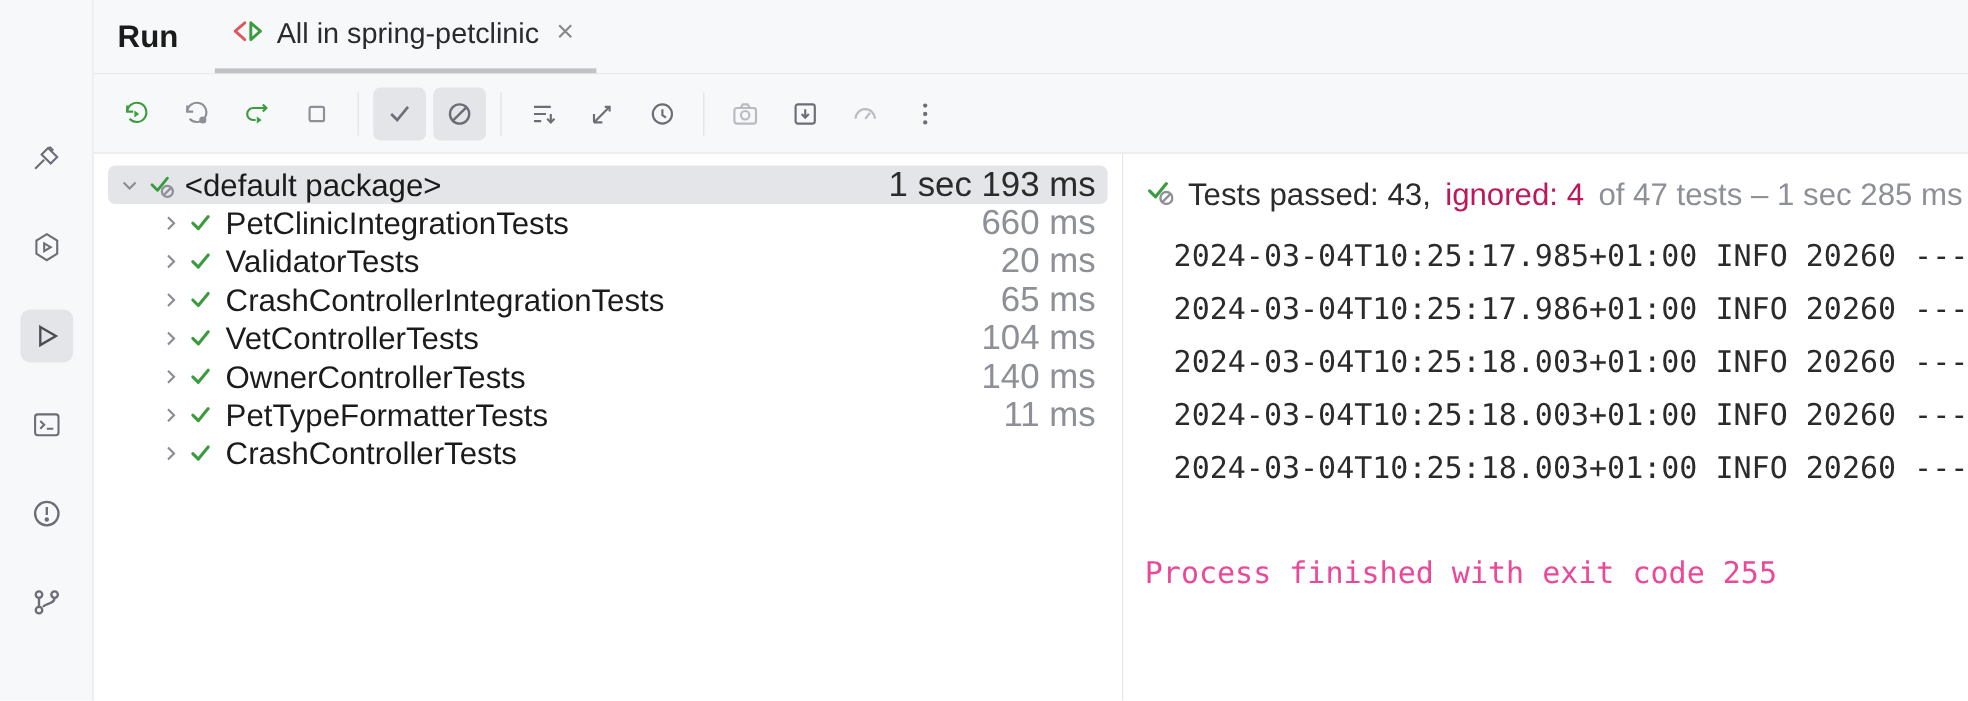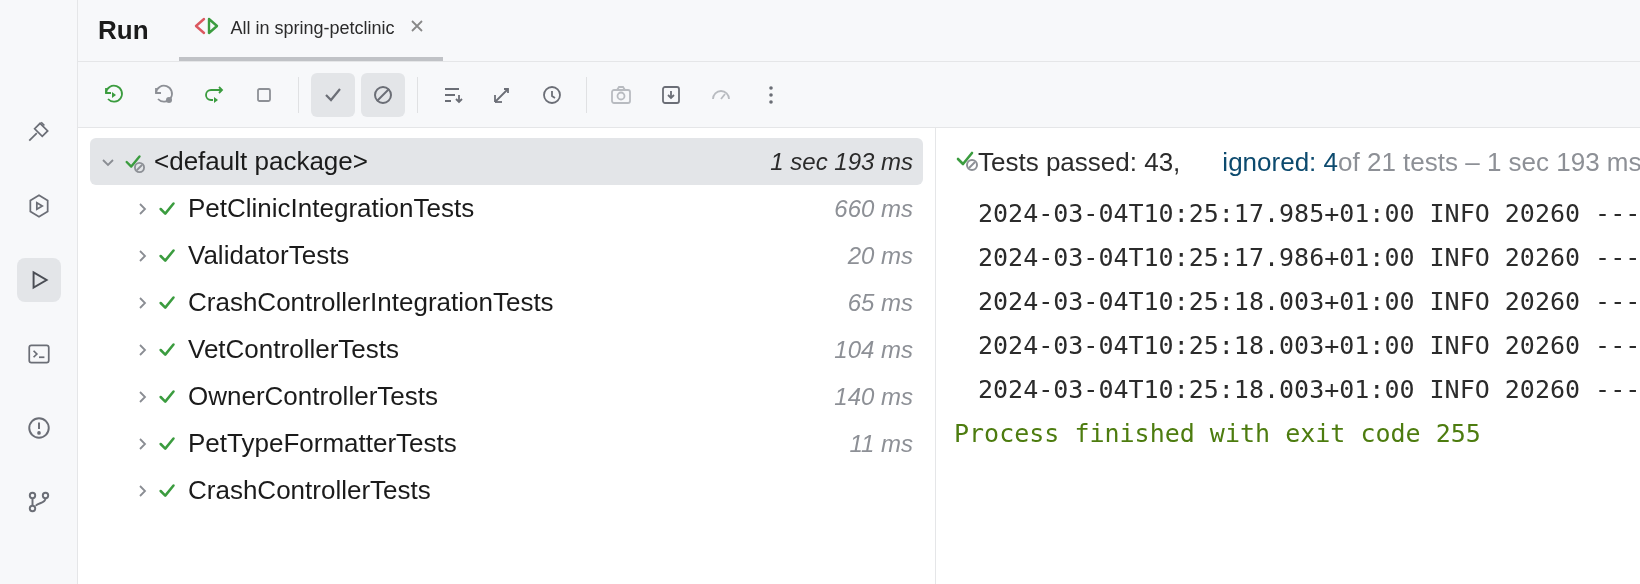--- a/index.html
+++ b/index.html
@@ -16,56 +16,56 @@
   .rail-btn.active { background: #e3e5e8; color: #4a4d54; }
   .rail-btn svg { width: 26px; height: 26px; }
   .main { flex: 1; display: flex; flex-direction: column; min-width: 0; }
   .tabbar {
     height: 62px; display: flex; align-items: center; padding-left: 20px; gap: 30px;
     border-bottom: 1px solid #e5e6e8; background: #f7f8fa;
   }
   .run-title { font-weight: 700; font-size: 26px; }
   .tab {
     display: flex; align-items: center; gap: 10px; height: 100%; padding: 0 14px;
-    border-bottom: 4px solid #c0c2c6; font-size: 18px; color: #2b2b2b; cursor: pointer;
+    border-bottom: 4px solid #c0c2c6; font-size: 24px; color: #2b2b2b; cursor: pointer;
   }
   .tab .runcfg-icon svg { width: 28px; height: 20px; }
   .tab .close { color: #888; font-size: 18px; padding: 4px; }
   .toolbar {
     height: 66px; display: flex; align-items: center; padding: 0 14px; gap: 6px;
     border-bottom: 1px solid #e5e6e8; background: #f7f8fa;
   }
   .tbtn {
     width: 44px; height: 44px; border-radius: 6px; display: flex; align-items: center; justify-content: center;
     color: #6b6e76; cursor: pointer;
   }
   .tbtn.active { background: #e3e5e8; }
   .tbtn svg { width: 24px; height: 24px; }
   .tsep { width: 1px; height: 36px; background: #e0e1e3; margin: 0 6px; }
   .content { flex: 1; display: flex; min-height: 0; }
   .tree-pane { width: 858px; flex-shrink: 0; overflow: hidden; border-right: 1px solid #e5e6e8; padding: 10px 12px 0 12px; }
   .tree-row {
-    display: flex; align-items: center; height: 47px; border-radius: 6px; padding: 0 10px 0 6px;
+    display: flex; align-items: center; height: 32px; border-radius: 6px; padding: 0 10px 0 6px;
     font-size: 26px; cursor: pointer;
   }
   .tree-row.selected { background: #e3e5e8; }
   .tw { width: 24px; display: flex; align-items: center; justify-content: center; color: #8a8d93; }
   .tw svg { width: 16px; height: 16px; }
   .status-ic { width: 28px; display: flex; align-items: center; justify-content: center; margin-right: 6px; }
   .status-ic svg { width: 22px; height: 22px; }
   .row-label { flex: 1; white-space: nowrap; overflow: hidden; text-overflow: ellipsis; }
-  .row-time { color: #8d9096; font-size: 24px; white-space: nowrap; padding-left: 10px; font-style: italic; }
+  .row-time { color: #8d9096; font-size: 29px; white-space: nowrap; padding-left: 10px; }
   .row-time.root-time { color: #2b2b2b; }
   .console-pane { flex: 1; min-width: 0; padding: 12px 0 0 18px; font-family: "SF Mono", Menlo, Consolas, monospace; font-size: 25px; line-height: 44px; overflow: hidden; white-space: nowrap; }
-  .summary { display: flex; align-items: center; gap: 0; font-family: -apple-system, "Segoe UI", sans-serif; font-size: 26px; margin-bottom: 8px; }
+  .summary { display: flex; align-items: center; gap: 12px; font-family: -apple-system, "Segoe UI", sans-serif; font-size: 26px; margin-bottom: 8px; }
   .summary .ok { color: #2b2b2b; }
-  .summary .ign { color: #0c4a6e; margin-left: 42px; }
+  .summary .ign { color: #be185d; }
   .summary .rest { color: #8d9096; }
   .console-line { color: #2b2b2b; margin-left: 24px; }
-  .exit-line { color: #4d7c0f; }
+  .exit-line { color: #ec4899; margin-top: 44px; }
   .indent { display:inline-block; }
 </style>
 </head>
 <body>
 
 <div class="root">
 
   <div class="left-rail">
     <div class="rail-btn" title="Build">
       <svg viewBox="0 0 24 24" fill="none" stroke="currentColor" stroke-width="1.6">
@@ -353,21 +353,21 @@
         <div class="summary">
           <span>
             <svg width="24" height="24" viewBox="0 0 24 24">
                 <path d="M4 12l5 5 9-11" stroke="#3b9c3f" stroke-width="2.6" fill="none" stroke-linecap="round" stroke-linejoin="round"></path>
                 <circle cx="18" cy="18" r="5" fill="none" stroke="#8d9096" stroke-width="2"></circle>
                 <path d="M15 21l6-6" stroke="#8d9096" stroke-width="2"></path>
               </svg>
           </span>
           <span class="ok"><span>Tests passed: </span><span>43,</span></span>
           <span class="ign">ignored: 4</span>
-          <span class="rest">of 21 tests – 1 sec 193 ms</span>
+          <span class="rest">of 47 tests – 1 sec 285 ms</span>
         </div>
         <div id="console-lines">
             <div class="console-line">2024-03-04T10:25:17.985+01:00  INFO 20260 ---</div>
             <div class="console-line">2024-03-04T10:25:17.986+01:00  INFO 20260 ---</div>
             <div class="console-line">2024-03-04T10:25:18.003+01:00  INFO 20260 ---</div>
             <div class="console-line">2024-03-04T10:25:18.003+01:00  INFO 20260 ---</div>
             <div class="console-line">2024-03-04T10:25:18.003+01:00  INFO 20260 ---</div>
           </div>
         <div class="exit-line">Process finished with exit code 255</div>
       </div>

